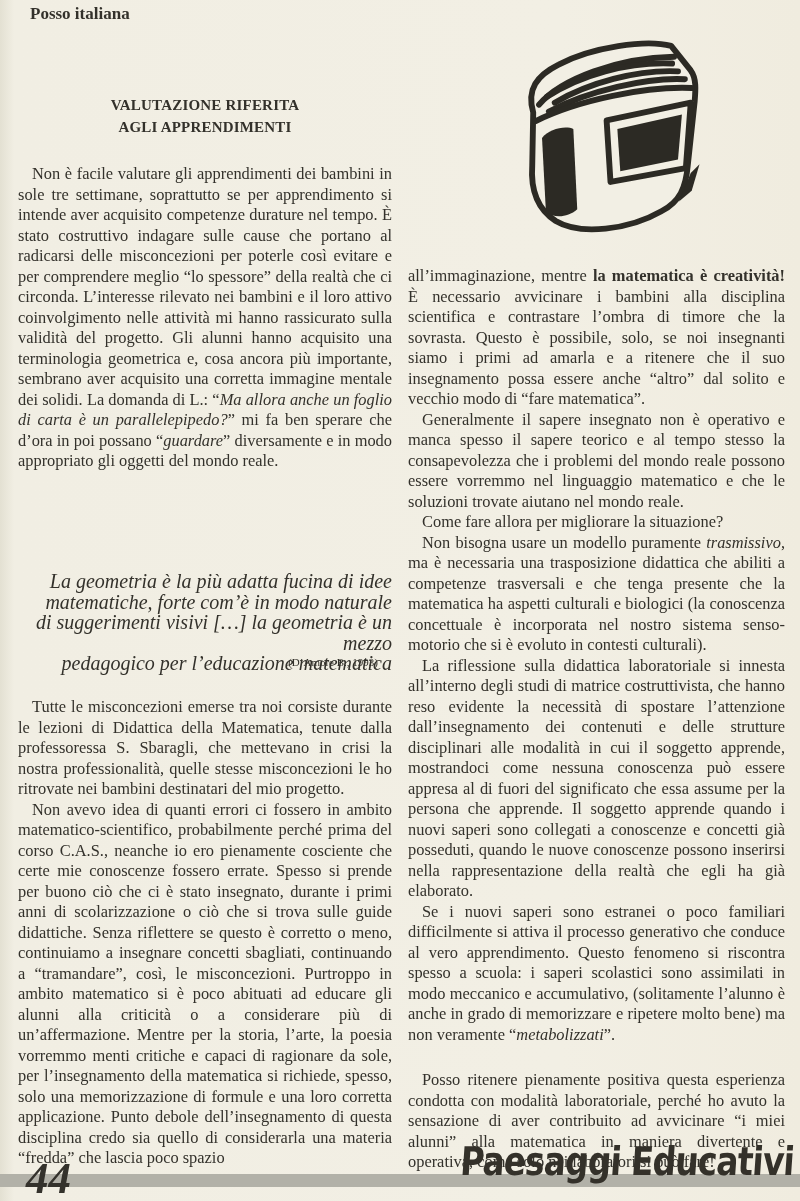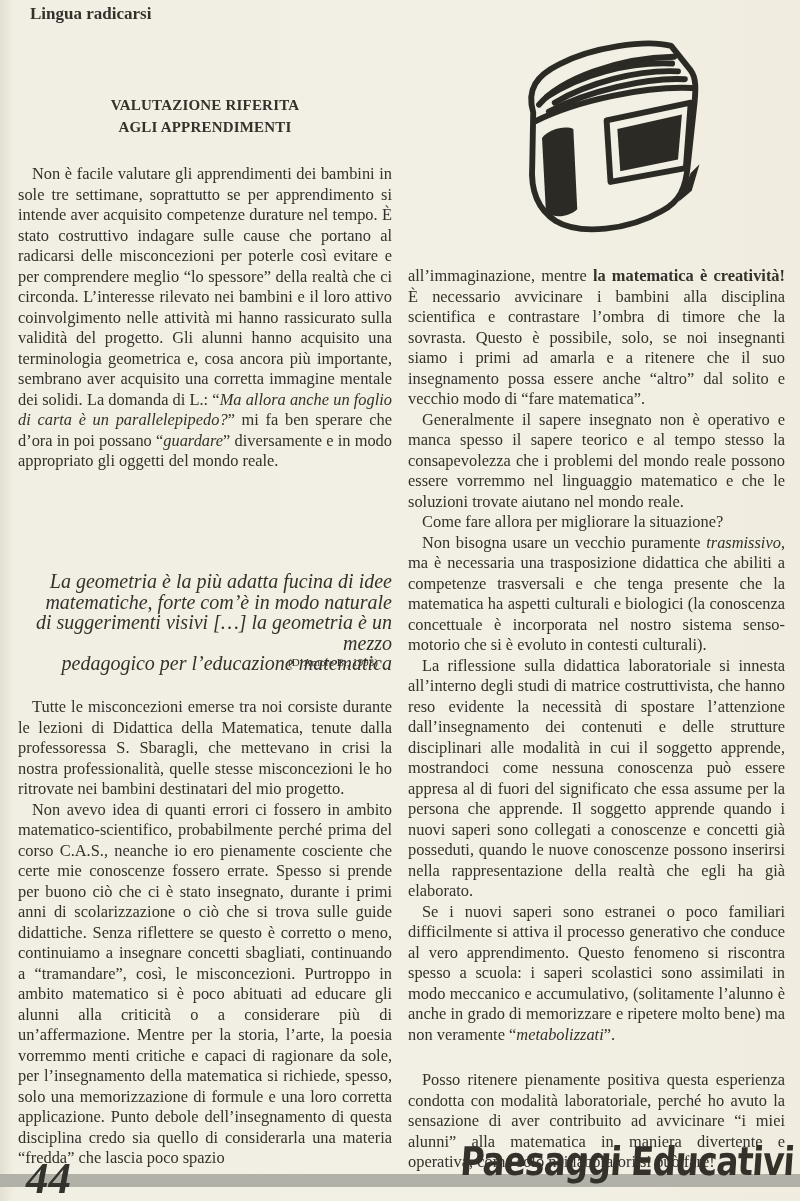--- a/index.html
+++ b/index.html
@@ -72,40 +72,40 @@
     letter-spacing: -1px; color: #34312a;
     transform: skewX(-4deg) scaleY(1.2);
     transform-origin: right bottom;
   }
 </style>
 </head>
 <body>
 
 <div id="page">
 
-  <div class="intro-heading">Lingua radicarsi</div>
+  <div class="intro-heading">Posso italiana</div>
 
   <div class="sec-heading sec-heading-1">VALUTAZIONE RIFERITA<br>AGLI APPRENDIMENTI</div>
   <div class="col col-left body-1">
     <p class="para"><span>Non è facile valutare gli apprendimenti dei bambini in sole tre settimane, soprattutto se per apprendimento si intende aver acquisito competenze durature nel tempo. È stato costruttivo indagare sulle cause che portano al radicarsi delle misconcezioni per poterle così evitare e per comprendere meglio “lo spessore” della realtà che ci circonda. L’interesse rilevato nei bambini e il loro attivo coinvolgimento nelle attività mi hanno rassicurato sulla validità del progetto. Gli alunni hanno acquisito una terminologia geometrica e, cosa ancora più importante, sembrano aver acquisito una corretta immagine mentale dei solidi. La domanda di L.: “</span><span class="it">Ma allora anche un foglio di carta è un parallelepipedo?</span><span>” mi fa ben sperare che d’ora in poi possano “</span><span class="it">guardare</span><span>” diversamente e in modo appropriato gli oggetti del mondo reale.</span></p>
   </div>
 
   <div class="quote">La geometria è la più adatta fucina di idee<br>matematiche, forte com’è in modo naturale<br>di suggerimenti visivi […] la geometria è un mezzo<br>pedagogico per l’educazione matematica</div>
   <div class="quote-attr">(D’Amore B., 1993)</div>
 
   <div class="col col-left body-2">
     <p class="para"><span>Tutte le misconcezioni emerse tra noi corsiste durante le lezioni di Didattica della Matematica, tenute dalla professoressa S. Sbaragli, che mettevano in crisi la nostra professionalità, quelle stesse misconcezioni le ho ritrovate nei bambini destinatari del mio progetto.</span></p>
     <p class="para"><span>Non avevo idea di quanti errori ci fossero in ambito matematico-scientifico, probabilmente perché prima del corso C.A.S., neanche io ero pienamente cosciente che certe mie conoscenze fossero errate. Spesso si prende per buono ciò che ci è stato insegnato, durante i primi anni di scolarizzazione o ciò che si trova sulle guide didattiche. Senza riflettere se questo è corretto o meno, continuiamo a insegnare concetti sbagliati, continuando a “tramandare”, così, le misconcezioni. Purtroppo in ambito matematico si è poco abituati ad educare gli alunni alla criticità o a considerare più di un’affermazione. Mentre per la storia, l’arte, la poesia vorremmo menti critiche e capaci di ragionare da sole, per l’insegnamento della matematica si richiede, spesso, solo una memorizzazione di formule e una loro corretta applicazione. Punto debole dell’insegnamento di questa disciplina credo sia quello di considerarla una materia “fredda” che lascia poco spazio</span></p>
   </div>
 
   <div class="col col-right">
     <p class="para" style="text-indent:0"><span>all’immaginazione, mentre </span><span class="bd">la matematica è creatività!</span><span> È necessario avvicinare i bambini alla disciplina scientifica e contrastare l’ombra di timore che la sovrasta. Questo è possibile, solo, se noi insegnanti siamo i primi ad amarla e a ritenere che il suo insegnamento possa essere anche “altro” dal solito e vecchio modo di “fare matematica”.</span></p>
     <p class="para"><span>Generalmente il sapere insegnato non è operativo e manca spesso il sapere teorico e al tempo stesso la consapevolezza che i problemi del mondo reale possono essere vorremmo nel linguaggio matematico e che le soluzioni trovate aiutano nel mondo reale.</span></p>
     <p class="para"><span>Come fare allora per migliorare la situazione?</span></p>
-    <p class="para"><span>Non bisogna usare un vecchio puramente </span><span class="it">trasmissivo</span><span>, ma è necessaria una trasposizione didattica che abiliti a competenze trasversali e che tenga presente che la matematica ha aspetti culturali e biologici (la conoscenza concettuale è incorporata nel nostro sistema senso-motorio che si è evoluto in contesti culturali).</span></p>
+    <p class="para"><span>Non bisogna usare un modello puramente </span><span class="it">trasmissivo</span><span>, ma è necessaria una trasposizione didattica che abiliti a competenze trasversali e che tenga presente che la matematica ha aspetti culturali e biologici (la conoscenza concettuale è incorporata nel nostro sistema senso-motorio che si è evoluto in contesti culturali).</span></p>
     <p class="para"><span>La riflessione sulla didattica laboratoriale si innesta all’interno degli studi di matrice costruttivista, che hanno reso evidente la necessità di spostare l’attenzione dall’insegnamento dei contenuti e delle strutture disciplinari alle modalità in cui il soggetto apprende, mostrandoci come nessuna conoscenza può essere appresa al di fuori del significato che essa assume per la persona che apprende. Il soggetto apprende quando i nuovi saperi sono collegati a conoscenze e concetti già posseduti, quando le nuove conoscenze possono inserirsi nella rappresentazione della realtà che egli ha già elaborato.</span></p>
     <p class="para"><span>Se i nuovi saperi sono estranei o poco familiari difficilmente si attiva il processo generativo che conduce al vero apprendimento. Questo fenomeno si riscontra spesso a scuola: i saperi scolastici sono assimilati in modo meccanico e accumulativo, (solitamente l’alunno è anche in grado di memorizzare e ripetere molto bene) ma non veramente “</span><span class="it">metabolizzati</span><span>”.</span></p>
     <p class="para gap-before"><span>Posso ritenere pienamente positiva questa esperienza condotta con modalità laboratoriale, perché ho avuto la sensazione di aver contribuito ad avvicinare “i miei alunni” alla matematica in maniera divertente e operativa, come solo nei laboratori si può fare!</span></p>
   </div>
 
   <div class="illustration">
     <svg viewBox="0 0 230 235" width="225" height="235" xmlns="http://www.w3.org/2000/svg">
       <g fill="none" stroke="#2c2a24" stroke-width="6" stroke-linecap="round" stroke-linejoin="round">
 
         <path d="M36,96 C29,72 40,58 62,47 C96,29 152,21 177,28 L197,53 C203,61 202,73 201,85 L194,150 C192,173 186,187 167,197 C134,216 84,222 59,207 C42,196 33,178 35,150 Z" fill="#f2efe4"></path>

